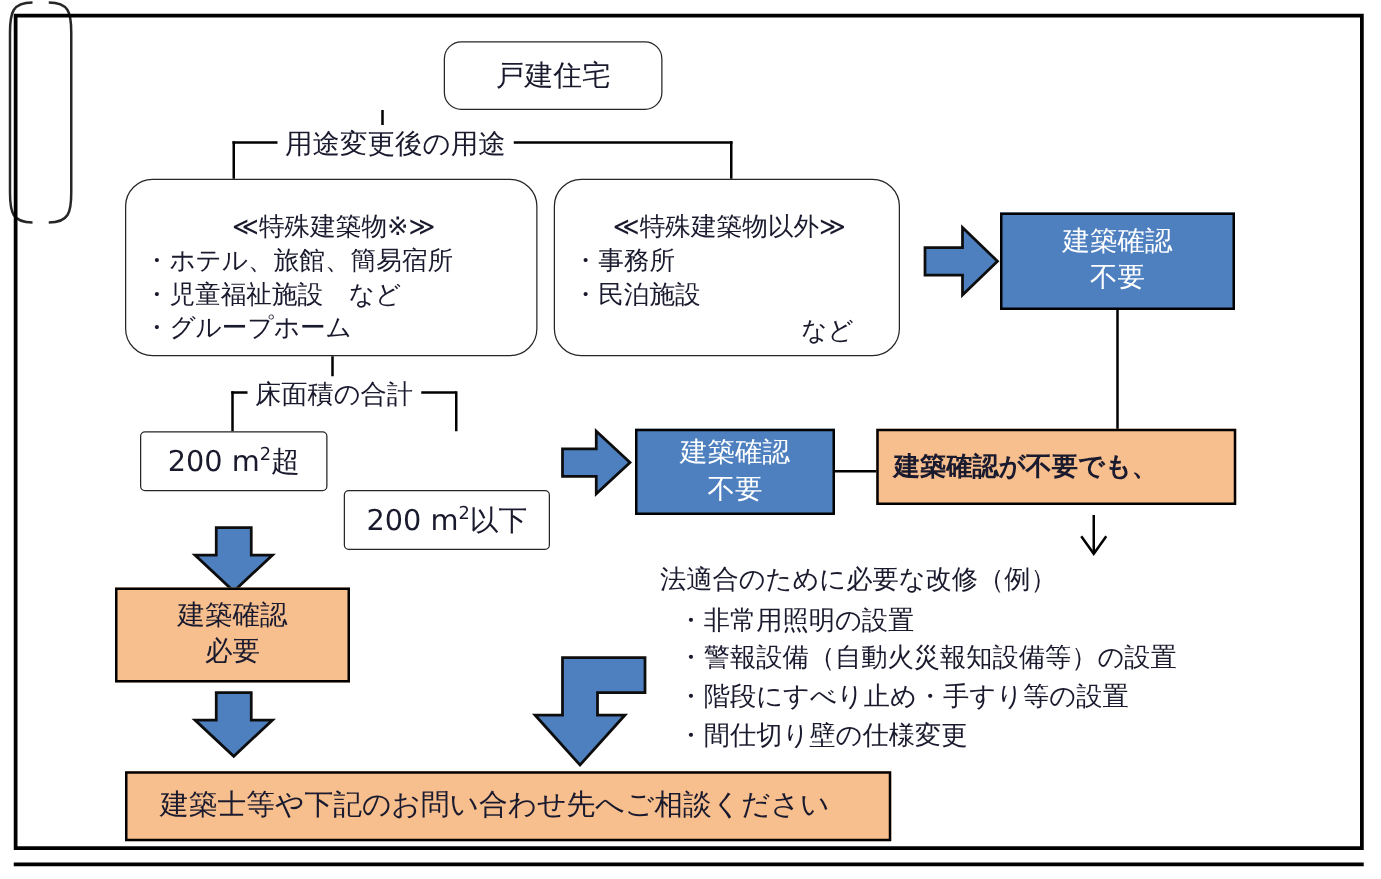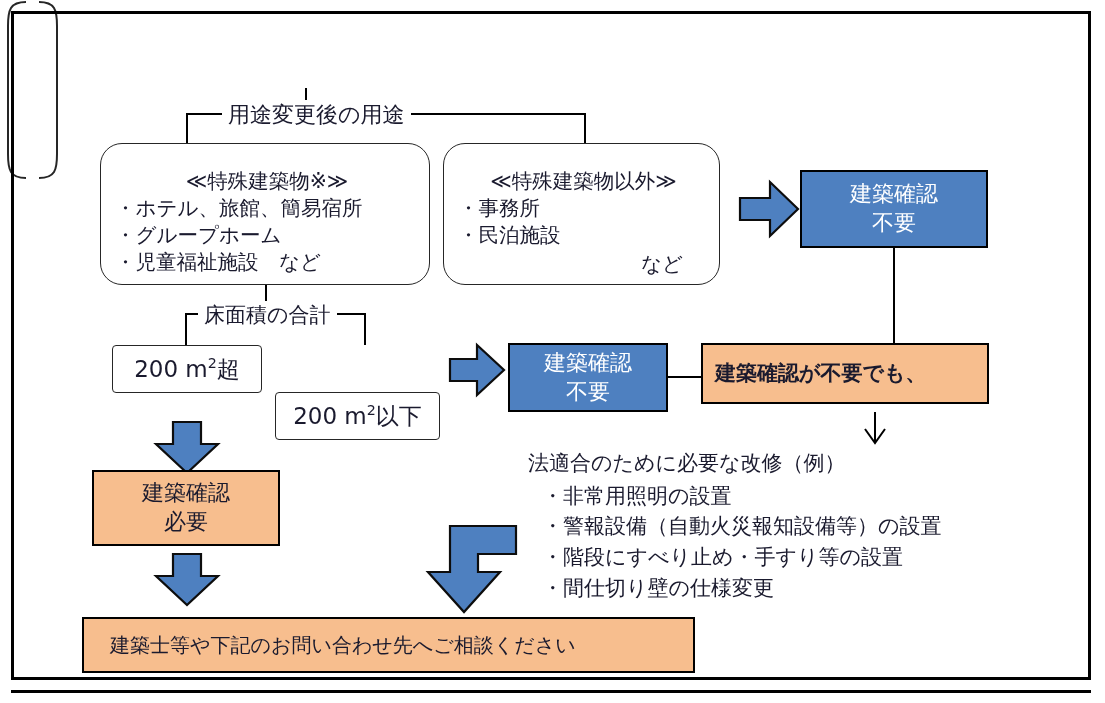--- a/index.html
+++ b/index.html
@@ -92,41 +92,44 @@
 </style>
 </head>
 <body>
 
 <div id="page">
 
   <div class="frame"></div>
   <div class="frame-foot"></div>
 
   
+  <div class="node rbox" style="left:355px;top:33px;width:175px;height:55px;font-size:23px;">
+    <span>戸建住宅</span>
+  </div>
 
   
   <div class="vline" style="left:305px;top:88px;width:1.8px;height:26px;"></div>
   
   <div class="hline" style="left:186px;top:113px;width:400px;height:1.8px;"></div>
   
   <div class="vline" style="left:186px;top:113px;width:1.8px;height:30px;"></div>
   
   <div class="vline" style="left:584px;top:113px;width:1.8px;height:30px;"></div>
 
   
   <div class="linelabel" style="left:222px;top:100px;font-size:22px;">
     <span>用途変更後の用途</span>
   </div>
 
   
   <div class="node listbox" style="left:100px;top:143px;width:330px;height:142px;font-size:20.5px;">
     <div class="head txt">≪特殊建築物※≫</div>
     <div class="li txt">・ホテル、旅館、簡易宿所</div>
+    <div class="li txt">・児童福祉施設　など</div>
     <div class="li txt">・グループホーム</div>
-    <div class="li txt">・児童福祉施設　など</div>
   </div>
 
   
   <div class="node listbox" style="left:443px;top:143px;width:277px;height:142px;font-size:20.5px;">
     <div class="head txt">≪特殊建築物以外≫</div>
     <div class="li txt">・事務所</div>
     <div class="li txt">・民泊施設</div>
     <div class="li txt" style="text-align:right;padding-right:26px;padding-top:2px;">など</div>
   </div>
 
@@ -220,17 +223,17 @@
     <div class="txt" style="margin-left:14px;margin-bottom:3px;">・階段にすべり止め・手すり等の設置</div>
     <div class="txt" style="margin-left:14px;">・間仕切り壁の仕様変更</div>
   </div>
 
   
   <svg class="shape" style="left:420px;top:524px;" width="110" height="90" viewBox="0 0 110 90">
     <polygon points="30,2 96,2 96,30 58,30 58,48 80,48 44,88 8,48 30,48"></polygon>
   </svg>
 
   
-  <div class="node sbox orange" style="left:82px;top:617px;width:613px;height:56px;font-size:20px;justify-content:flex-start;padding-left:26px;">
+  <div class="node sbox orange" style="left:100px;top:617px;width:613px;height:56px;font-size:23px;justify-content:flex-start;padding-left:26px;">
     <span>建築士等や下記のお問い合わせ先へご相談ください</span>
   </div>
 
 </div>
 
 </body></html>

